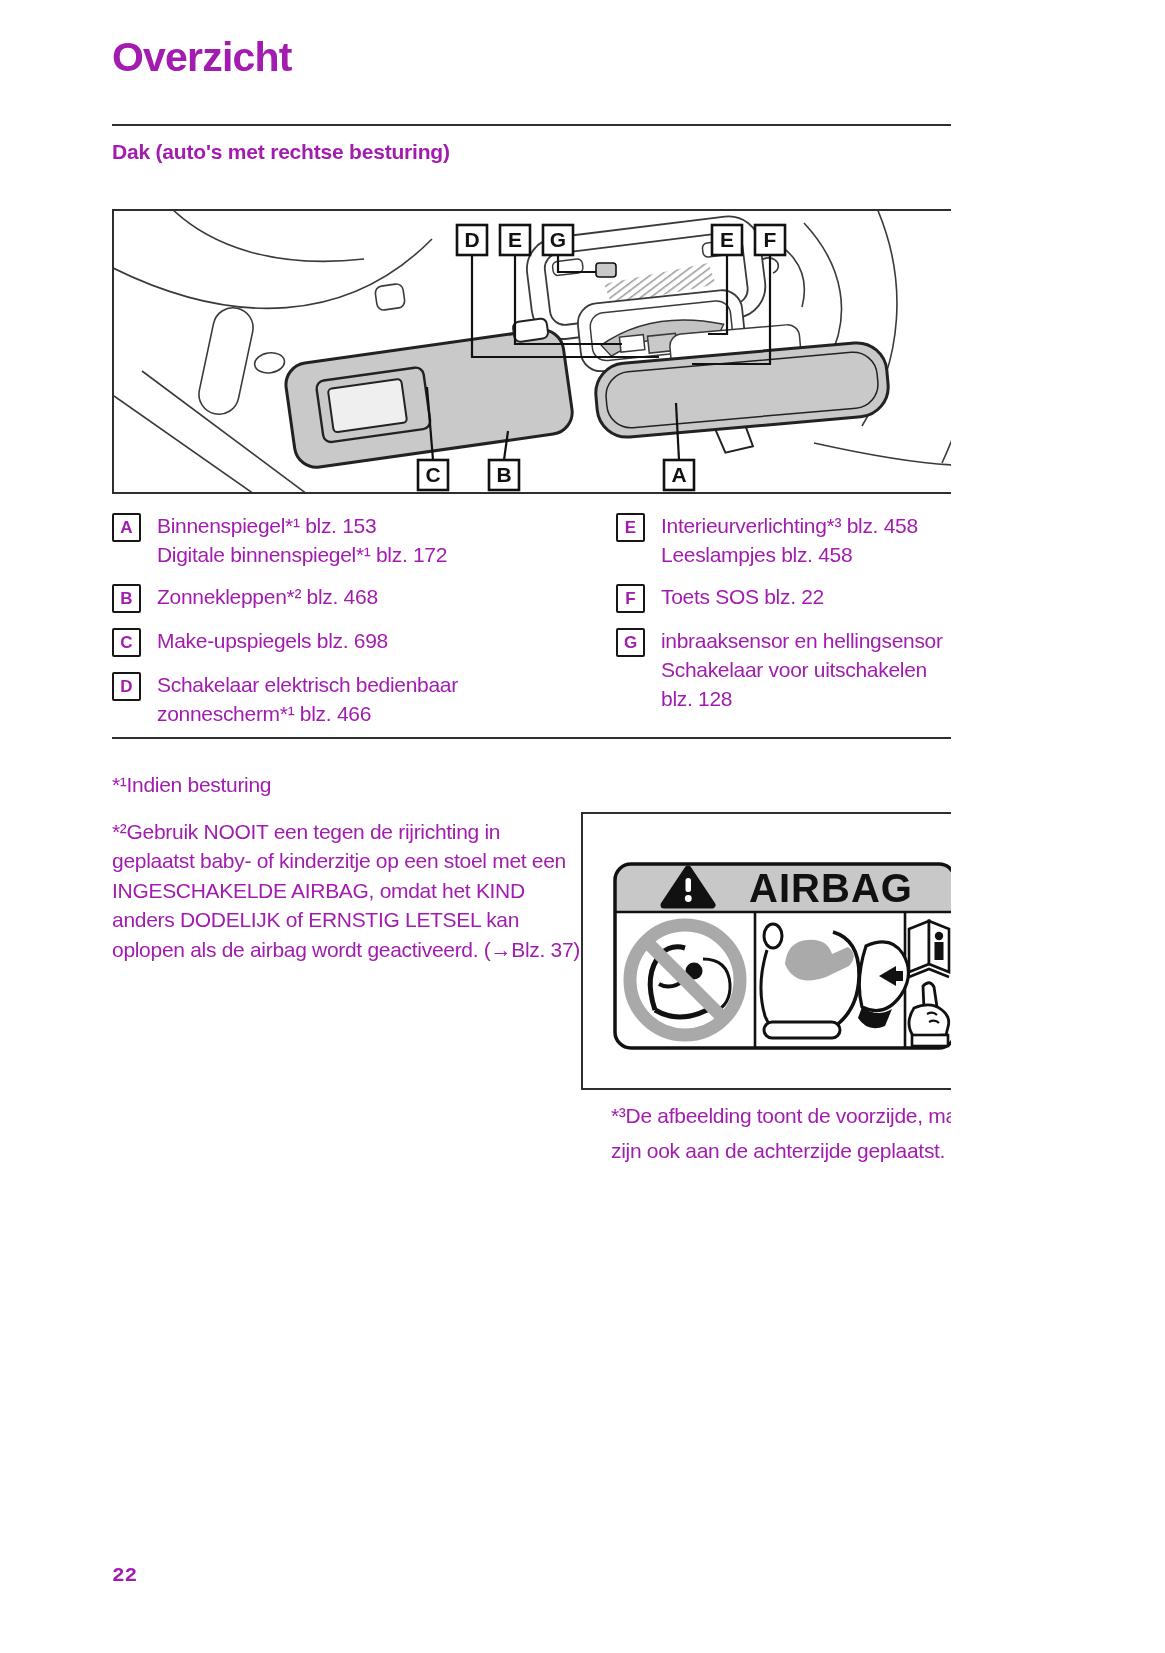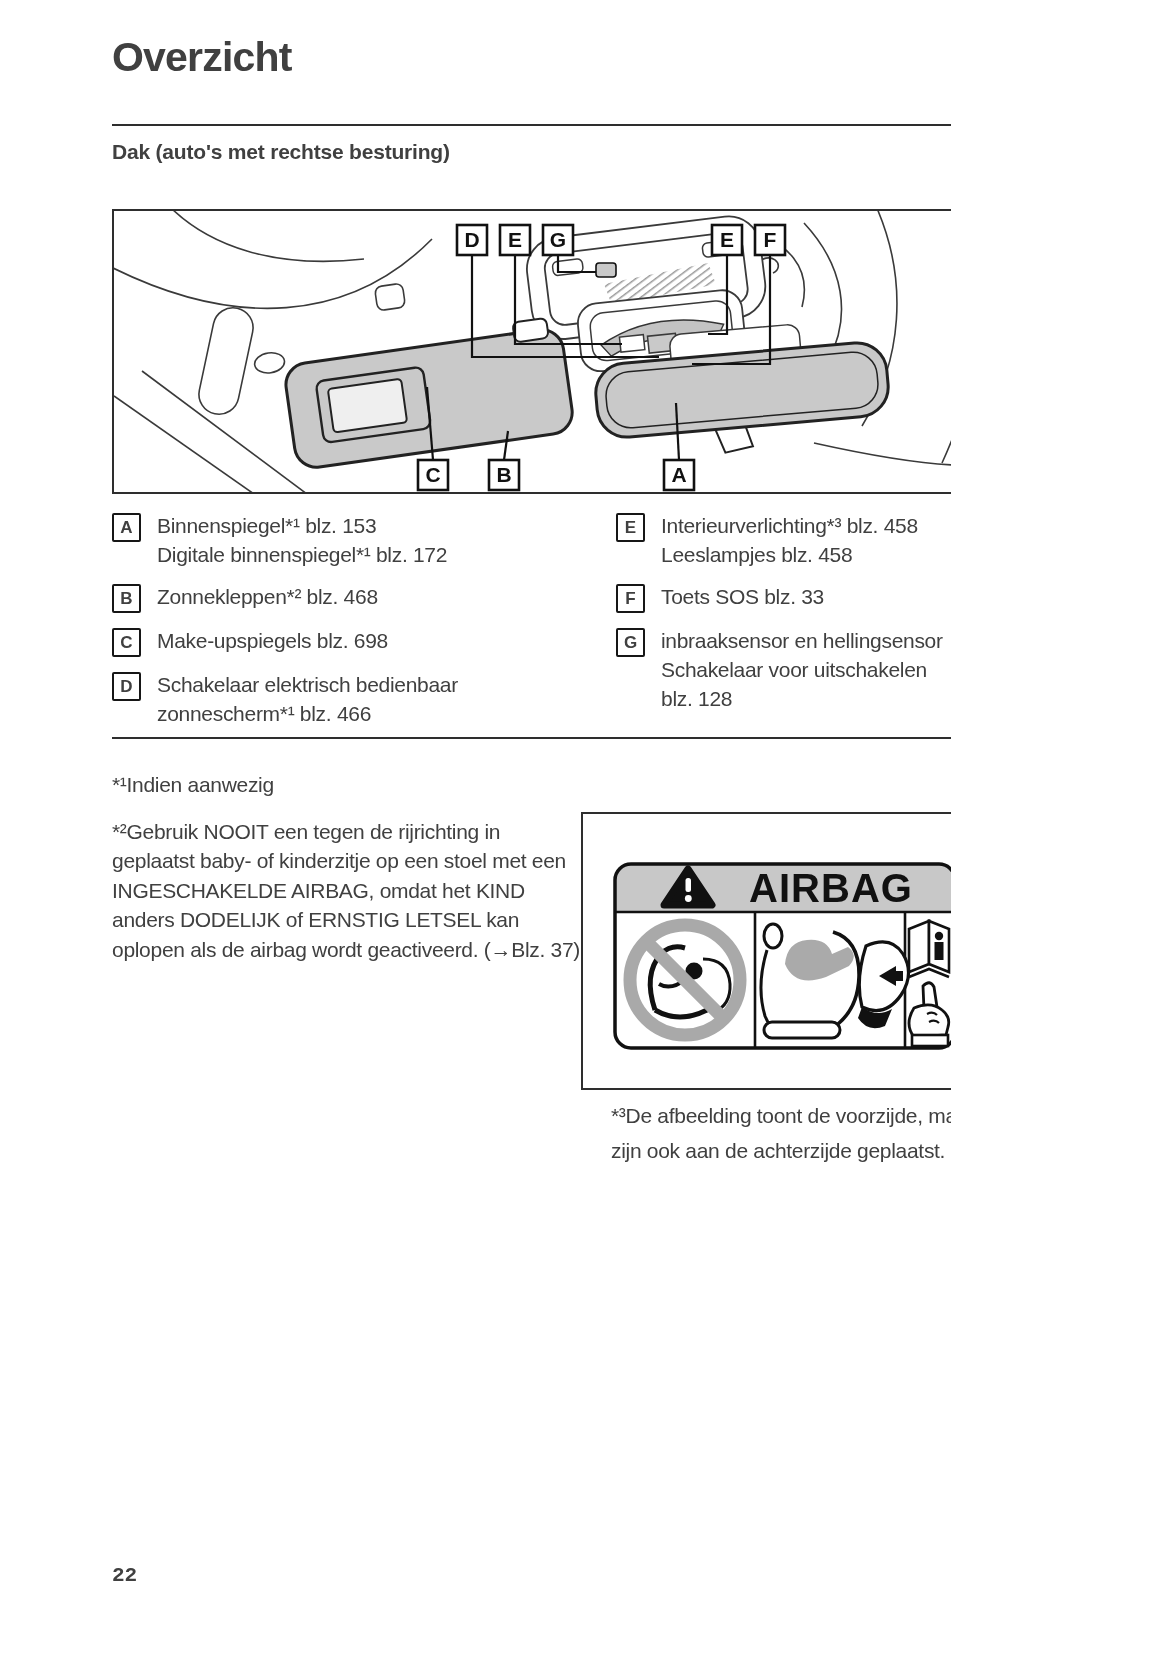--- a/index.html
+++ b/index.html
@@ -1,17 +1,17 @@
 <!DOCTYPE html>
 <html><head>
 <meta charset="utf-8">
 <style>
   html,body{margin:0;padding:0;background:#ffffff;}
   .page{position:relative;width:951px;height:1653px;background:#fff;overflow:hidden;
-        font-family:"Liberation Sans",sans-serif;color:#404040;}
+        font-family:"Liberation Sans",sans-serif;color:#a21caf;}
   .title{position:absolute;left:112px;top:34px;margin:0;font-size:41px;font-weight:700;letter-spacing:-0.8px;}
   .rule{position:absolute;left:112px;width:886px;height:0;border-top:2px solid #2e2e2e;}
   .rule1{top:124px;}
   .rule2{top:737px;}
   .subtitle{position:absolute;left:112px;top:140px;margin:0;font-size:21px;font-weight:700;letter-spacing:-0.2px;}
   .diagram-frame{position:absolute;left:112px;top:209px;width:885px;height:285px;
                  border:2px solid #2e2e2e;box-sizing:border-box;background:#fff;}
   .diagram-frame svg{display:block;width:100%;height:100%;}
   .legend-col{position:absolute;top:511px;}
   .legend-left{left:112px;width:496px;}
@@ -176,37 +176,37 @@
     <div class="legend-item">
       <span class="key-box">E</span>
       <div class="legend-text">
         <div>Interieurverlichting*³ blz. 458</div>
         <div>Leeslampjes blz. 458</div>
       </div>
     </div>
     <div class="legend-item">
       <span class="key-box">F</span>
       <div class="legend-text">
-        <div>Toets SOS blz. 33</div>
+        <div>Toets SOS blz. 22</div>
       </div>
     </div>
     <div class="legend-item">
       <span class="key-box">G</span>
       <div class="legend-text">
         <div>inbraaksensor en hellingsensor</div>
         <div>Schakelaar voor uitschakelen</div>
         <div>blz. 128</div>
       </div>
     </div>
   </div>
 
   <div class="rule rule2"></div>
 
   <div class="footnotes-left">
-    <p>*¹Indien aanwezig</p>
+    <p>*¹Indien besturing</p>
     <p>*²Gebruik NOOIT een tegen de rijrichting in geplaatst baby- of kinderzitje op een stoel met een INGESCHAKELDE AIRBAG, omdat het KIND anders DODELIJK of ERNSTIG LETSEL kan oplopen als de airbag wordt geactiveerd. (→Blz. 37)</p>
   </div>
 
   <div class="airbag-frame">
     <svg viewBox="0 0 376 274" preserveAspectRatio="none">
 
       <path d="M 48 50 H 356 Q 372 50 372 66 V 98 H 32 V 66 Q 32 50 48 50 Z" fill="#c8c8c8"></path>
       <rect x="32" y="50" width="340" height="184" rx="16" fill="none" stroke="#111" stroke-width="3.5"></rect>
       <line x1="32" y1="98" x2="372" y2="98" stroke="#111" stroke-width="2.6"></line>
       <line x1="172" y1="98" x2="172" y2="234" stroke="#111" stroke-width="2.6"></line>

